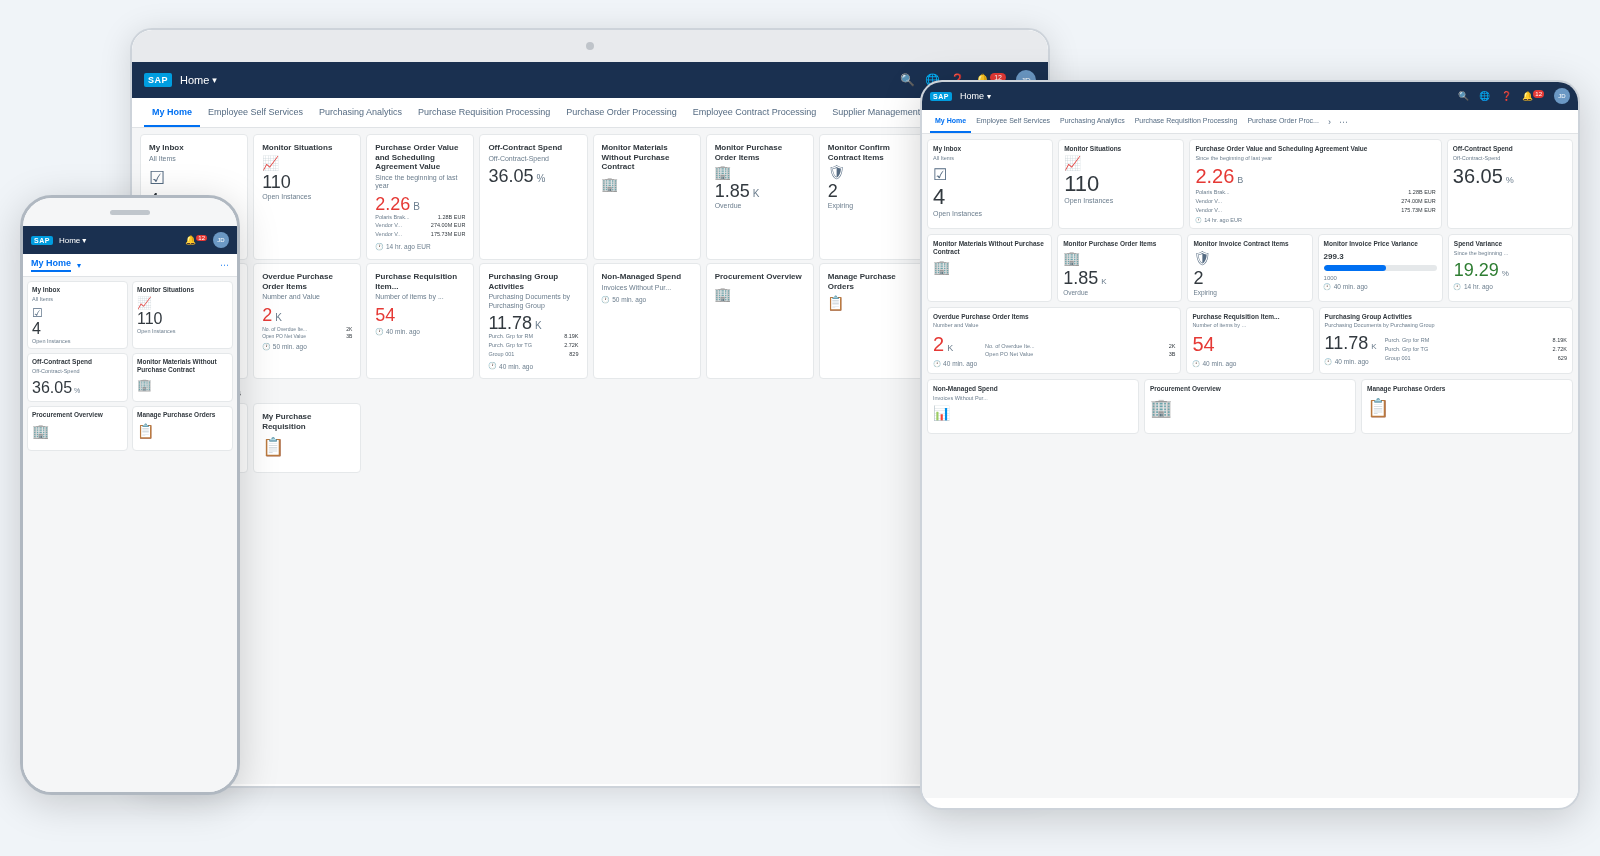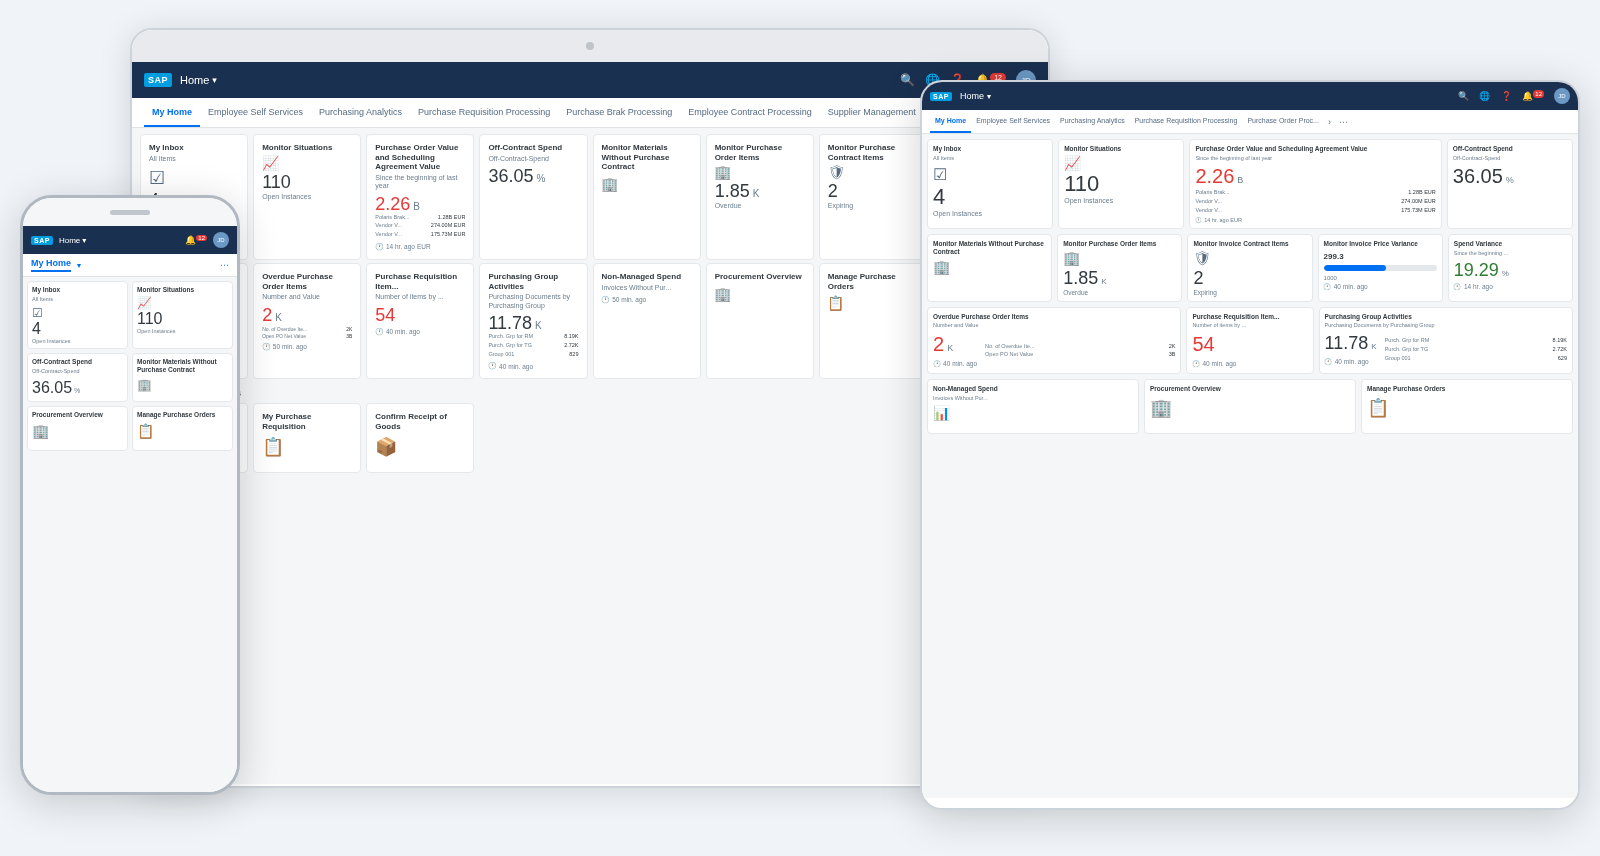--- a/index.html
+++ b/index.html
@@ -365,21 +365,21 @@
       <span class="header-icon">🔔<span class="notif-badge">12</span></span>
       <span class="avatar">JD</span>
     </div>
   </div>
 
   <div class="nav-tabs">
     <div class="nav-tab active">My Home</div>
     <div class="nav-tab">Employee Self Services</div>
     <div class="nav-tab">Purchasing Analytics</div>
     <div class="nav-tab">Purchase Requisition Processing</div>
-    <div class="nav-tab">Purchase Brak Processing</div>
+    <div class="nav-tab">Purchase Order Processing</div>
     <div class="nav-tab">Employee Contract Processing</div>
     <div class="nav-tab">Supplier Management</div>
     <div class="nav-tab">Source of Supply Management</div>
 
   </div>
 
   <div style="background:#f5f6f7; overflow:hidden; height: calc(100% - 100px);">
 
     <div style="display:grid; grid-template-columns: repeat(8,1fr); gap:5px; padding:6px 8px 3px;">
 
@@ -448,21 +448,21 @@
         <div class="tile-title">Monitor Purchase Order Items</div>
         <div style="font-size:14px; color:#556b82; margin:2px 0;">🏢</div>
         <div class="value-row">
           <span class="tile-value small">1.85</span>
           <span class="tile-unit">K</span>
         </div>
         <div class="tile-label">Overdue</div>
       </div>
 
       <div class="tile">
-        <div class="tile-title">Monitor Purchase Contract Items</div>
+        <div class="tile-title">Monitor Confirm Contract Items</div>
         <div style="font-size:14px; color:#556b82; margin:2px 0;">🛡</div>
         <div class="value-row">
           <span class="tile-value small">2</span>
         </div>
         <div class="tile-label">Expiring</div>
       </div>
 
       <div class="tile">
         <div class="tile-title">Invoice Price Variance</div>
         <div class="tile-subtitle">Since the beginning ...</div>
@@ -579,24 +579,20 @@
 
     <div class="section-label">Employee Self Services</div>
     <div style="display:grid; grid-template-columns: repeat(8,1fr); gap:5px; padding:3px 8px;">
       <div class="tile">
         <div class="tile-title">Create Purchase Requisition</div>
         <div style="font-size:18px; color:#556b82; margin:4px 0;">🛒</div>
       </div>
       <div class="tile">
         <div class="tile-title">My Purchase Requisition</div>
         <div style="font-size:18px; color:#556b82; margin:4px 0;">📋</div>
-      </div>
-      <div class="tile">
-        <div class="tile-title">Confirm Receipt of Goods</div>
-        <div style="font-size:18px; color:#556b82; margin:4px 0;">📦</div>
       </div>
     </div>
 
   </div>
 </div>
 
 <div class="tablet-right">
 
   <div class="sap-header small">
     <span class="sap-logo small">SAP</span>

